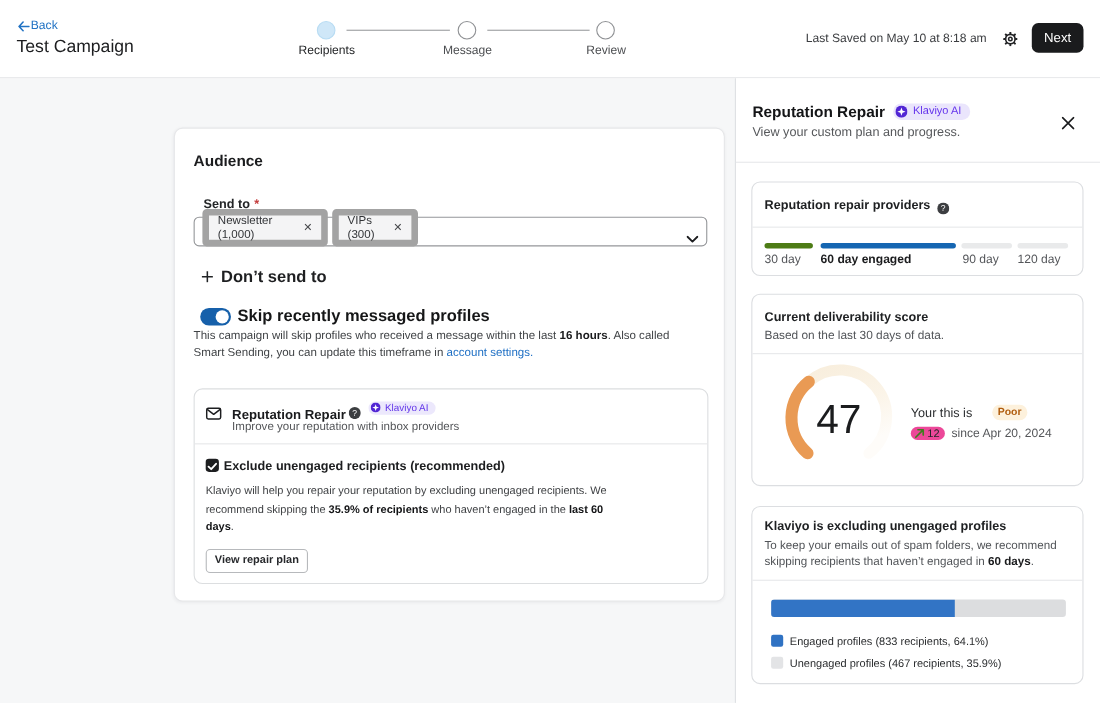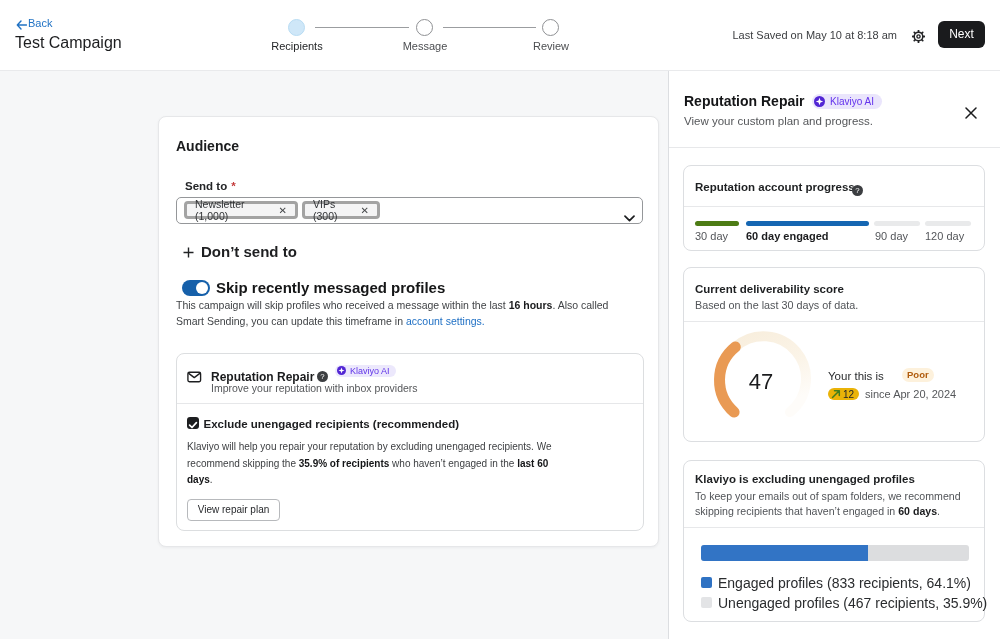--- a/index.html
+++ b/index.html
@@ -18,21 +18,21 @@
 #gear { position:absolute; top:28.5px; left:912px; }
 #nextbtn { position:absolute; left:938px; top:21px; width:47px; height:27px; background:#1a1b1d; border-radius:6px; color:#fff; font-size:12px; text-align:center; line-height:27px; }
 
 
 #leftbg { position:absolute; left:0; top:71px; width:668px; height:568px; background:#f6f7f8; }
 #card { position:absolute; left:158px; top:116px; width:501px; height:431px; background:#fff; border:1px solid #e6e7e9; border-radius:8px; box-shadow:0 1px 3px rgba(20,20,30,0.05); }
 #aud { position:absolute; left:176px; top:138.8px; font-size:14px; font-weight:bold; color:#1b1c1e; line-height:14px; }
 #sendto { position:absolute; left:185px; top:180px; font-size:11.5px; font-weight:bold; color:#232527; line-height:12px; }
 #sendto .req { color:#c43c3c; margin-left:4px; }
 #input { position:absolute; left:176px; top:197px; width:467px; height:27px; background:#fff; border:1px solid #95979a; border-radius:5px; }
-.chip { position:absolute; top:201px; height:18px; background:#f4f4f5; border:3px solid #a3a3a3; border-radius:4px; font-size:10.5px; color:#323437; display:flex; align-items:center; justify-content:space-between; padding:0 8px; }
+.chip { position:absolute; top:190px; height:34px; background:#f4f4f5; border:6px solid #a3a3a3; border-radius:4px; font-size:10.5px; color:#323437; display:flex; align-items:center; justify-content:space-between; padding:0 8px; }
 .chip .x { color:#46484b; font-size:10px; }
 #chev { position:absolute; left:624px; top:207.5px; }
 #plusic { position:absolute; left:182.5px; top:243.5px; }
 #dontsend { position:absolute; left:201px; top:246px; font-size:15px; font-weight:bold; color:#1e1f21; line-height:12px; }
 #toggle { position:absolute; left:182px; top:280px; width:28px; height:16px; background:#1660aa; border-radius:8px; }
 #toggle .knob { position:absolute; right:2px; top:2px; width:12px; height:12px; border-radius:50%; background:#fff; }
 #toglab { position:absolute; left:216px; top:281.8px; font-size:15px; font-weight:bold; color:#151617; line-height:12px; }
 #desc { position:absolute; left:176px; top:296.5px; width:520px; font-size:10.5px; line-height:16px; color:#404346; }
 #desc b { color:#1a1b1d; }
 #desc a { color:#1e6fc4; text-decoration:none; }
@@ -41,21 +41,21 @@
 #env { position:absolute; left:187px; top:368.5px; }
 #rrtitle { position:absolute; left:211px; top:371px; font-size:12px; font-weight:bold; color:#1a1b1d; line-height:12px; }
 #rrq { position:absolute; left:317px; top:367.5px; }
 #rrbadge { position:absolute; left:335px; top:364.5px; height:12px; display:flex; align-items:center; gap:4px; background:#ece8fc; border-radius:7px; padding:0 6px 0 2px; font-size:9px; color:#6236e8; }
 #rrsub { position:absolute; left:211px; top:382px; font-size:10.5px; color:#55575a; line-height:12px; }
 #boxdiv { position:absolute; left:177px; top:403px; width:466px; height:1px; background:#e6e7e9; }
 #cbx { position:absolute; left:187px; top:417px; width:12px; height:12px; background:#1d1e20; border-radius:3px; }
 #cbxlab { position:absolute; left:203.5px; top:418px; font-size:11.5px; font-weight:bold; color:#1c1d1f; line-height:12px; }
 #para { position:absolute; left:187px; top:439px; width:450px; font-size:10px; line-height:16.5px; color:#3e4043; }
 #para b { color:#141517; }
-#repairbtn { position:absolute; left:187px; top:499px; width:93px; height:22px; border:1px solid #b7b9bc; border-radius:4px; background:#fff; font-size:10px; font-weight:normal; color:#27292c; text-align:center; line-height:20px; white-space:nowrap; }
+#repairbtn { position:absolute; left:187px; top:499px; width:93px; height:22px; border:1px solid #b7b9bc; border-radius:4px; background:#fff; font-size:10px; font-weight:bold; color:#27292c; text-align:center; line-height:20px; white-space:nowrap; }
 
 
 #rightbg { position:absolute; left:668px; top:71px; width:332px; height:568px; background:#fff; border-left:1px solid #dcdee1; }
 #rp-title { position:absolute; left:684px; top:94px; font-size:14px; font-weight:bold; color:#141517; line-height:14px; }
 #rp-badge { position:absolute; left:812px; top:94px; height:15px; display:flex; align-items:center; gap:5px; background:#eae5fc; border-radius:8px; padding:0 8px 0 2px; font-size:10px; color:#6433ec; }
 #rp-sub { position:absolute; left:684px; top:114.5px; font-size:11.5px; color:#55575a; line-height:12px; }
 #rp-x { position:absolute; left:965px; top:104.5px; }
 #rp-div { position:absolute; left:669px; top:147px; width:331px; height:1px; background:#e7e8ea; }
 
 .rcard { position:absolute; left:683px; width:302px; background:#fff; border:1px solid #dcdee1; border-radius:8px; }
@@ -65,35 +65,35 @@
 
 #c1 { top:165px; height:86px; }
 #c1t { position:absolute; left:695px; top:181px; }
 #c1q { position:absolute; left:852px; top:182px; }
 .seg { position:absolute; top:221px; height:4.5px; border-radius:2.5px; }
 .seglab { position:absolute; top:230px; font-size:11px; color:#54565a; line-height:12px; }
 
 #c2 { top:267px; height:175px; }
 #c2t { position:absolute; left:695px; top:283px; }
 #c2s { position:absolute; left:695px; top:299px; line-height:12px; }
-#score { position:absolute; left:742px; top:368px; width:38px; text-align:center; font-size:22px; color:#1b1c1e; line-height:28.5px; }
+#score { position:absolute; left:742px; top:368px; width:38px; text-align:center; font-size:37px; color:#1b1c1e; line-height:28.5px; }
 #yourscore { position:absolute; left:828px; top:370px; font-size:11.5px; color:#2a2c2e; line-height:12px; }
 #poor { position:absolute; left:902px; top:368px; height:14px; padding:0 5px; background:#fdf1dc; border-radius:7px; font-size:9.5px; font-weight:bold; color:#b05c0d; line-height:14px; }
-#delta { position:absolute; left:828px; top:388px; height:12px; background:#eab308; border-radius:6px; padding:0 5px 0 3px; display:flex; align-items:center; gap:2px; font-size:10px; color:#232527; }
+#delta { position:absolute; left:828px; top:388px; height:12px; background:#ec4899; border-radius:6px; padding:0 5px 0 3px; display:flex; align-items:center; gap:2px; font-size:10px; color:#232527; }
 #since { position:absolute; left:865px; top:388px; font-size:11px; color:#55575a; line-height:12px; }
 
 #c3 { top:460px; height:162px; }
 #c3t { position:absolute; left:695px; top:473px; }
 #c3s { position:absolute; left:695px; top:489px; width:280px; line-height:14.5px; font-size:10.6px; }
 #c3s b { color:#1a1b1d; }
 #bar { position:absolute; left:701px; top:545px; width:268px; height:16px; background:#dcdddf; border-radius:3px; overflow:hidden; }
 #bar .fill { position:absolute; left:0; top:0; width:167px; height:16px; background:#3274c5; }
 .leg { position:absolute; left:701px; height:11px; }
 .leg .sq { position:absolute; left:0; top:0; width:11px; height:11px; border-radius:2px; }
-.leg .lt { position:absolute; left:17px; top:0.5px; font-size:14px; color:#2a2c2e; line-height:11px; white-space:nowrap; }
+.leg .lt { position:absolute; left:17px; top:0.5px; font-size:10px; color:#2a2c2e; line-height:11px; white-space:nowrap; }
 </style>
 </head>
 <body>
 
 <div id="leftbg"></div>
 <div id="rightbg"></div>
 
 <div id="topbar">
   <div id="backarr">
     <svg width="11" height="10" viewBox="0 0 11 10">
@@ -172,21 +172,21 @@
     </svg>Klaviyo AI</div>
 <div id="rp-sub">View your custom plan and progress.</div>
 <div id="rp-x"><svg width="12" height="12" viewBox="0 0 12 12">
       <path d="M1 1 L11 11 M11 1 L1 11" stroke="#1b1c1e" stroke-width="1.5" stroke-linecap="round"></path>
     </svg></div>
 <div id="rp-div"></div>
 
 <div class="rcard" id="c1">
     <div class="divi" style="top:40px;"></div>
   </div>
-<div id="c1t" class="ctitle">Reputation account progress</div>
+<div id="c1t" class="ctitle">Reputation repair providers</div>
 <div id="c1q"><svg width="11" height="11" viewBox="0 0 12 12">
       <circle cx="6" cy="6" r="6" fill="#3c3e41"></circle>
       <text x="6" y="8.8" font-size="8.5" fill="#fff" text-anchor="middle" font-family="Liberation Sans">?</text>
     </svg></div>
 <div class="seg" style="left:695px; width:44px; background:#4d7c15;"></div>
 <div class="seg" style="left:746px; width:123px; background:#1566b2;"></div>
 <div class="seg" style="left:874px; width:46px; background:#e9eaeb;"></div>
 <div class="seg" style="left:925px; width:46px; background:#e9eaeb;"></div>
 <div class="seglab" style="left:695px;">30 day</div>
 <div class="seglab" style="left:746px; color:#1b1c1e; font-weight:bold;">60 day engaged</div>

